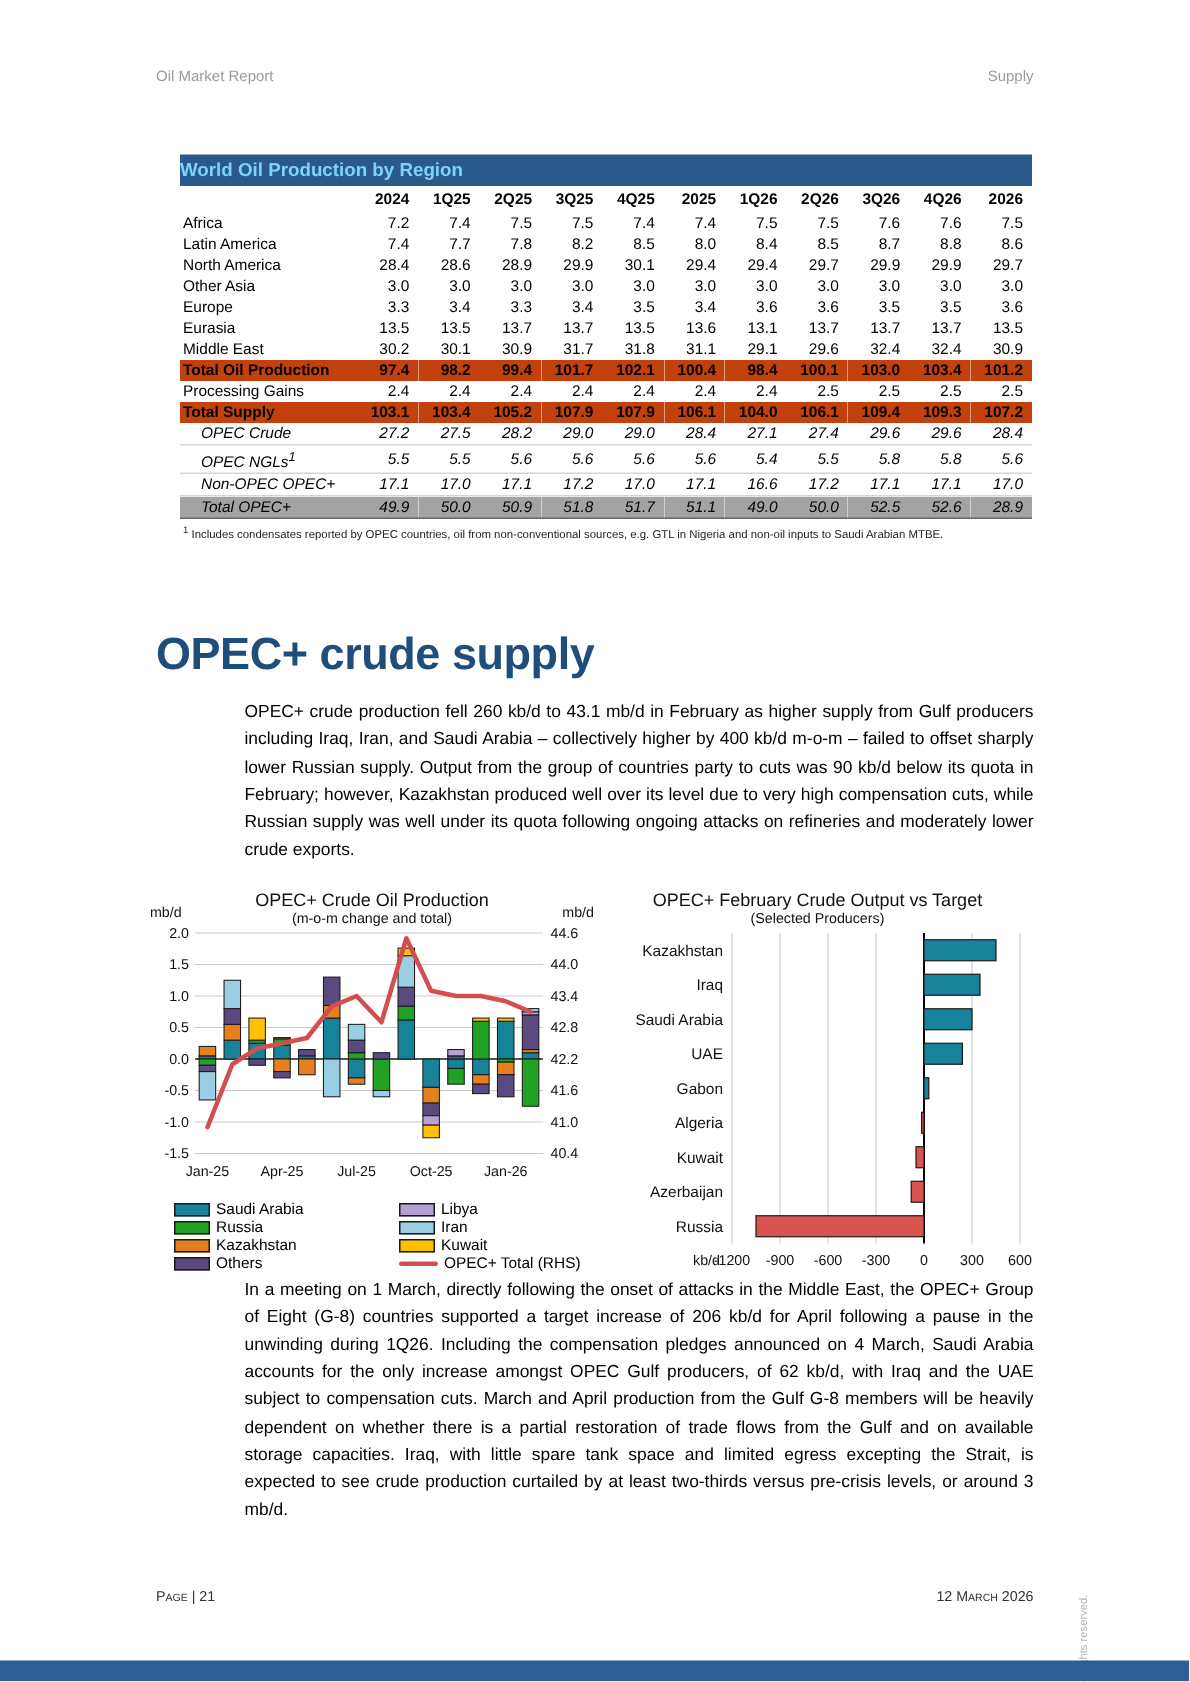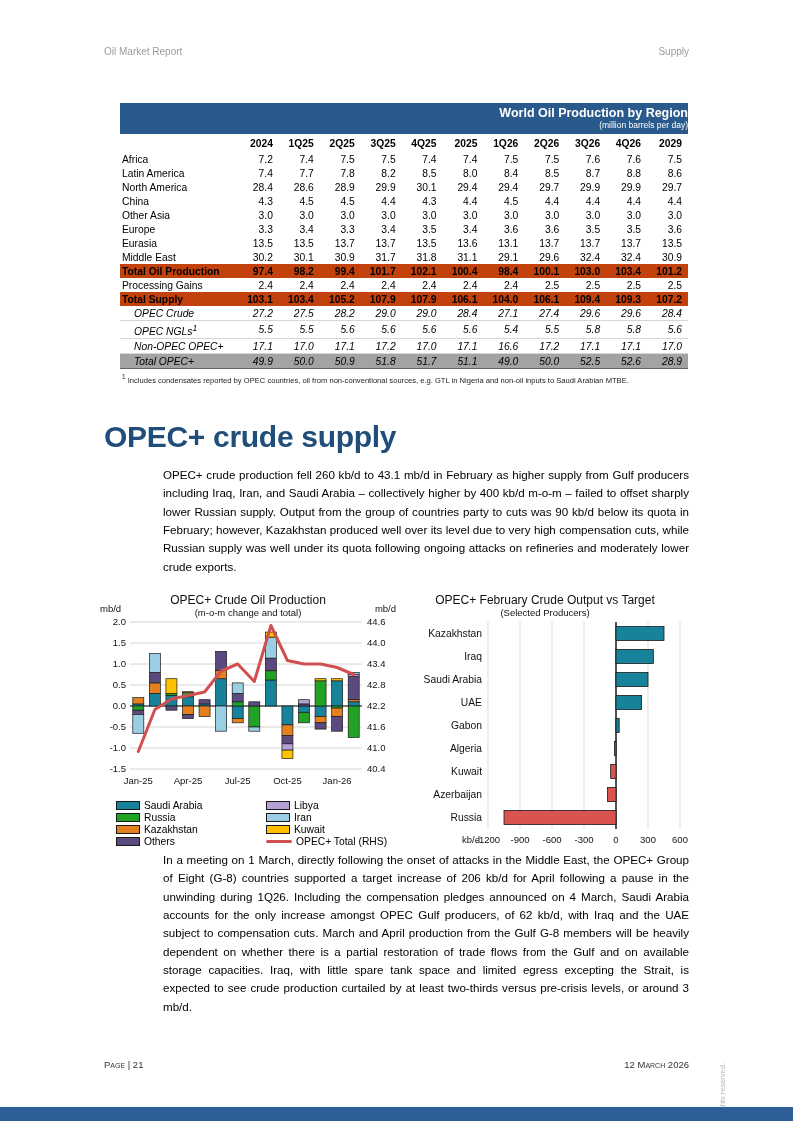--- a/index.html
+++ b/index.html
@@ -8,21 +8,21 @@
     position:relative; width:793px; height:1121px; margin:0 auto;
     background:#fff; overflow:hidden;
     font-family:"Liberation Sans", sans-serif; color:#000;
   }
   
   .run-head { position:absolute; top:46px; left:104px; width:585px;
     display:flex; justify-content:space-between;
     font-size:10px; color:#9b9b9b; }
   
   .table-wrap { position:absolute; top:103px; left:120px; width:568px; }
-  .tbl-band { background:#2a5a8c; color:#ffffff; text-align:right; padding:3px 0 4px; }
+  .tbl-band { background:#2a5a8c; color:#7dd3fc; text-align:left; padding:3px 0 4px; }
   .tbl-band .t1 { font-size:12.5px; font-weight:bold; }
   .tbl-band .t2 { font-size:8.5px; }
   table.otable { width:100%; border-collapse:collapse; table-layout:fixed; }
   table.otable th, table.otable td {
     font-size:10.3px; padding:1.5px 6px 1.5px 2px; text-align:right;
     white-space:nowrap; overflow:hidden;
   }
   table.otable th:first-child, table.otable td:first-child {
     text-align:left; padding-left:2px; width:118px;
   }
@@ -71,37 +71,36 @@
 <div class="page">
 
   <div class="run-head">
     <span>Oil Market Report</span>
     <span>Supply</span>
   </div>
 
   <div class="table-wrap">
     <div class="tbl-band">
       <div class="t1">World Oil Production by Region</div>
-      <div class="t2">(million barrels per day)</div>
     </div>
     <table class="otable">
       <thead>
           <tr id="tbl-head-row">
             <th></th>
             <th>2024</th>
             <th>1Q25</th>
             <th>2Q25</th>
             <th>3Q25</th>
             <th>4Q25</th>
             <th>2025</th>
             <th>1Q26</th>
             <th>2Q26</th>
             <th>3Q26</th>
             <th>4Q26</th>
-            <th>2029</th>
+            <th>2026</th>
           </tr>
         </thead>
       <tbody id="tbl-body">
           <tr class="style-plain">
             <td>Africa</td>
             <td>7.2</td>
             <td>7.4</td>
             <td>7.5</td>
             <td>7.5</td>
             <td>7.4</td>
@@ -132,34 +131,20 @@
             <td>28.6</td>
             <td>28.9</td>
             <td>29.9</td>
             <td>30.1</td>
             <td>29.4</td>
             <td>29.4</td>
             <td>29.7</td>
             <td>29.9</td>
             <td>29.9</td>
             <td>29.7</td>
-          </tr>
-          <tr class="style-plain">
-            <td>China</td>
-            <td>4.3</td>
-            <td>4.5</td>
-            <td>4.5</td>
-            <td>4.4</td>
-            <td>4.3</td>
-            <td>4.4</td>
-            <td>4.5</td>
-            <td>4.4</td>
-            <td>4.4</td>
-            <td>4.4</td>
-            <td>4.4</td>
           </tr>
           <tr class="style-plain">
             <td>Other Asia</td>
             <td>3.0</td>
             <td>3.0</td>
             <td>3.0</td>
             <td>3.0</td>
             <td>3.0</td>
             <td>3.0</td>
             <td>3.0</td>

